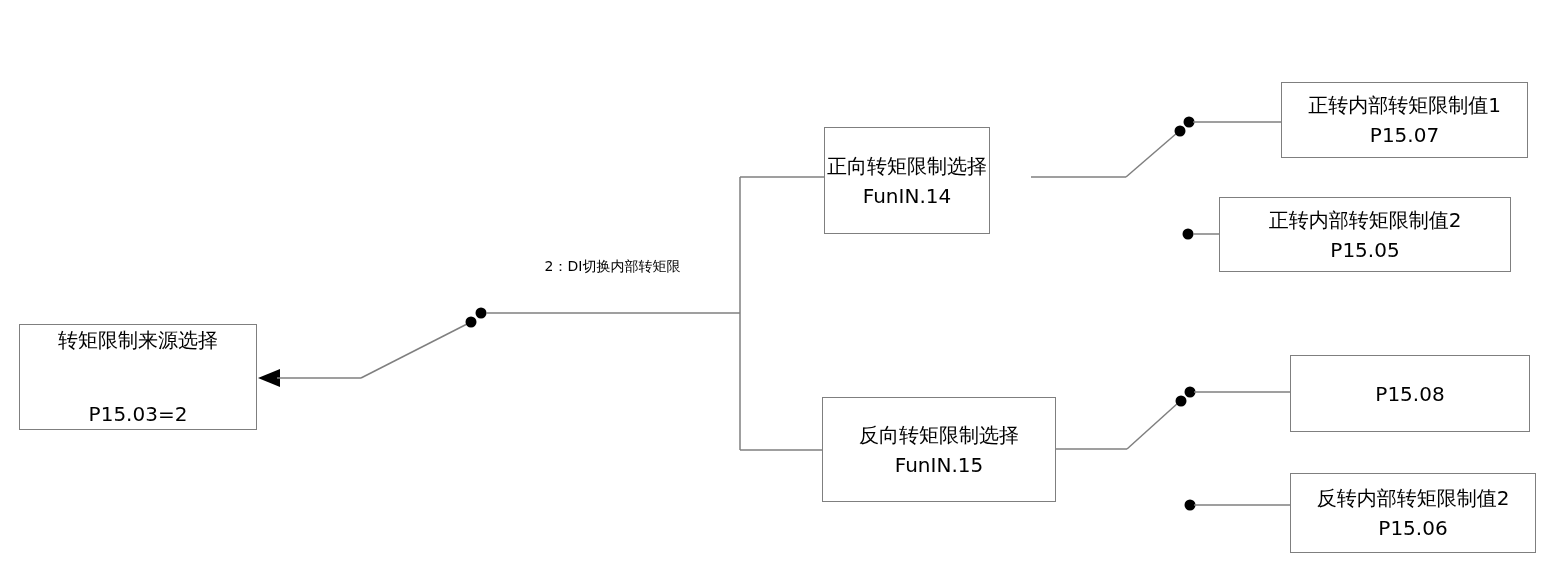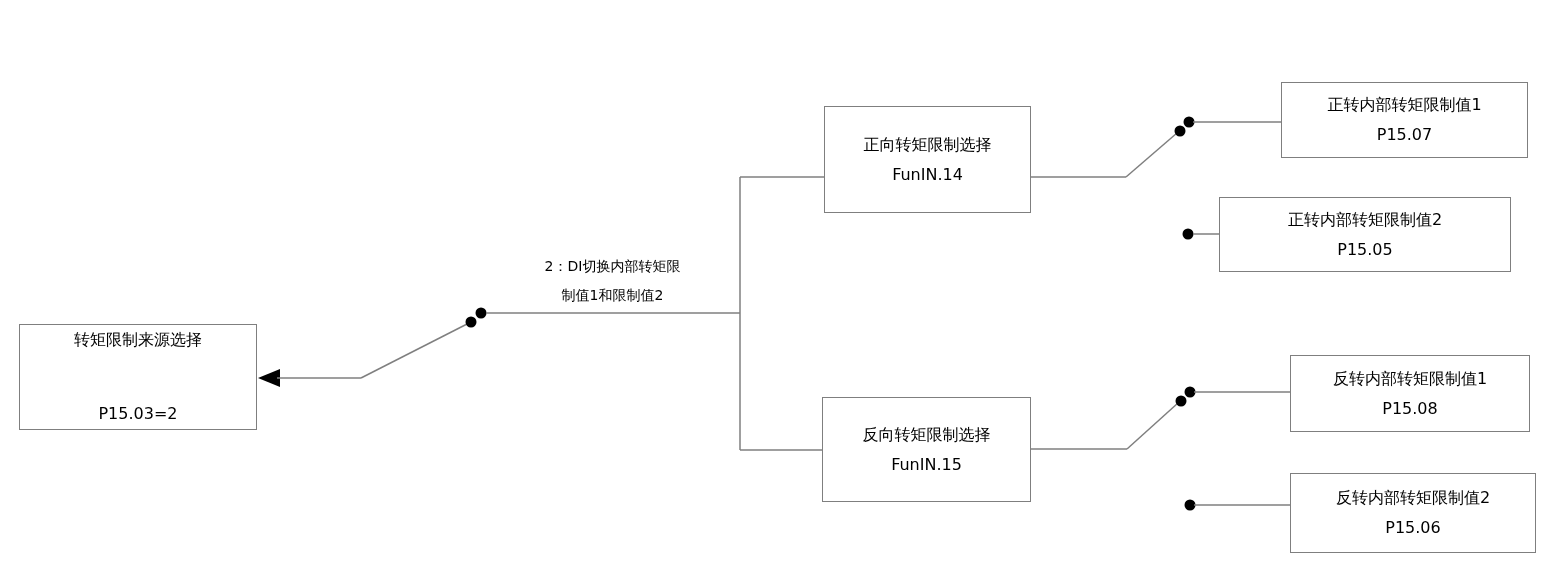--- a/index.html
+++ b/index.html
@@ -25,21 +25,21 @@
     position: absolute;
     box-sizing: border-box;
     border: 1.5px solid #7f7f7f;
     background: #ffffff;
     display: flex;
     flex-direction: column;
     align-items: center;
     justify-content: center;
     text-align: center;
     color: #000000;
-    font-size: 16px;
+    font-size: 20px;
     line-height: 30px;
     white-space: nowrap;
   }
   .note {
     position: absolute;
     text-align: center;
     color: #000000;
     font-size: 14px;
     line-height: 29px;
     white-space: nowrap;
@@ -81,45 +81,43 @@
     <line x1="1194" y1="505" x2="1290" y2="505" stroke="#7f7f7f" stroke-width="1.5"></line>
   </svg>
 
   <div class="box" style="left:19px; top:324px; width:238px; height:106px;justify-content:space-between;">
     <span>转矩限制来源选择</span>
     <span>P15.03=2</span>
   </div>
 
   <div class="note" style="left:455px; top:252px; width:315px;">
     <span>2：DI切换内部转矩限</span>
-    <span>制值1和限制值2</span>
   </div>
 
-  <div class="box" style="left:824px; top:106px; width:207px; height:107px;">
+  <div class="box" style="left:824px; top:127px; width:166px; height:107px;">
     <span>正向转矩限制选择</span>
     <span>FunIN.14</span>
   </div>
 
-  <div class="box" style="left:822px; top:397px; width:209px; height:105px;">
+  <div class="box" style="left:822px; top:397px; width:234px; height:105px;">
     <span>反向转矩限制选择</span>
     <span>FunIN.15</span>
   </div>
 
   <div class="box" style="left:1281px; top:82px; width:247px; height:76px;">
     <span>正转内部转矩限制值1</span>
     <span>P15.07</span>
   </div>
 
   <div class="box" style="left:1219px; top:197px; width:292px; height:75px;">
     <span>正转内部转矩限制值2</span>
     <span>P15.05</span>
   </div>
 
   <div class="box" style="left:1290px; top:355px; width:240px; height:77px;">
-    <span>反转内部转矩限制值1</span>
     <span>P15.08</span>
   </div>
 
   <div class="box" style="left:1290px; top:473px; width:246px; height:80px;">
     <span>反转内部转矩限制值2</span>
     <span>P15.06</span>
   </div>
 
 </div>
 

